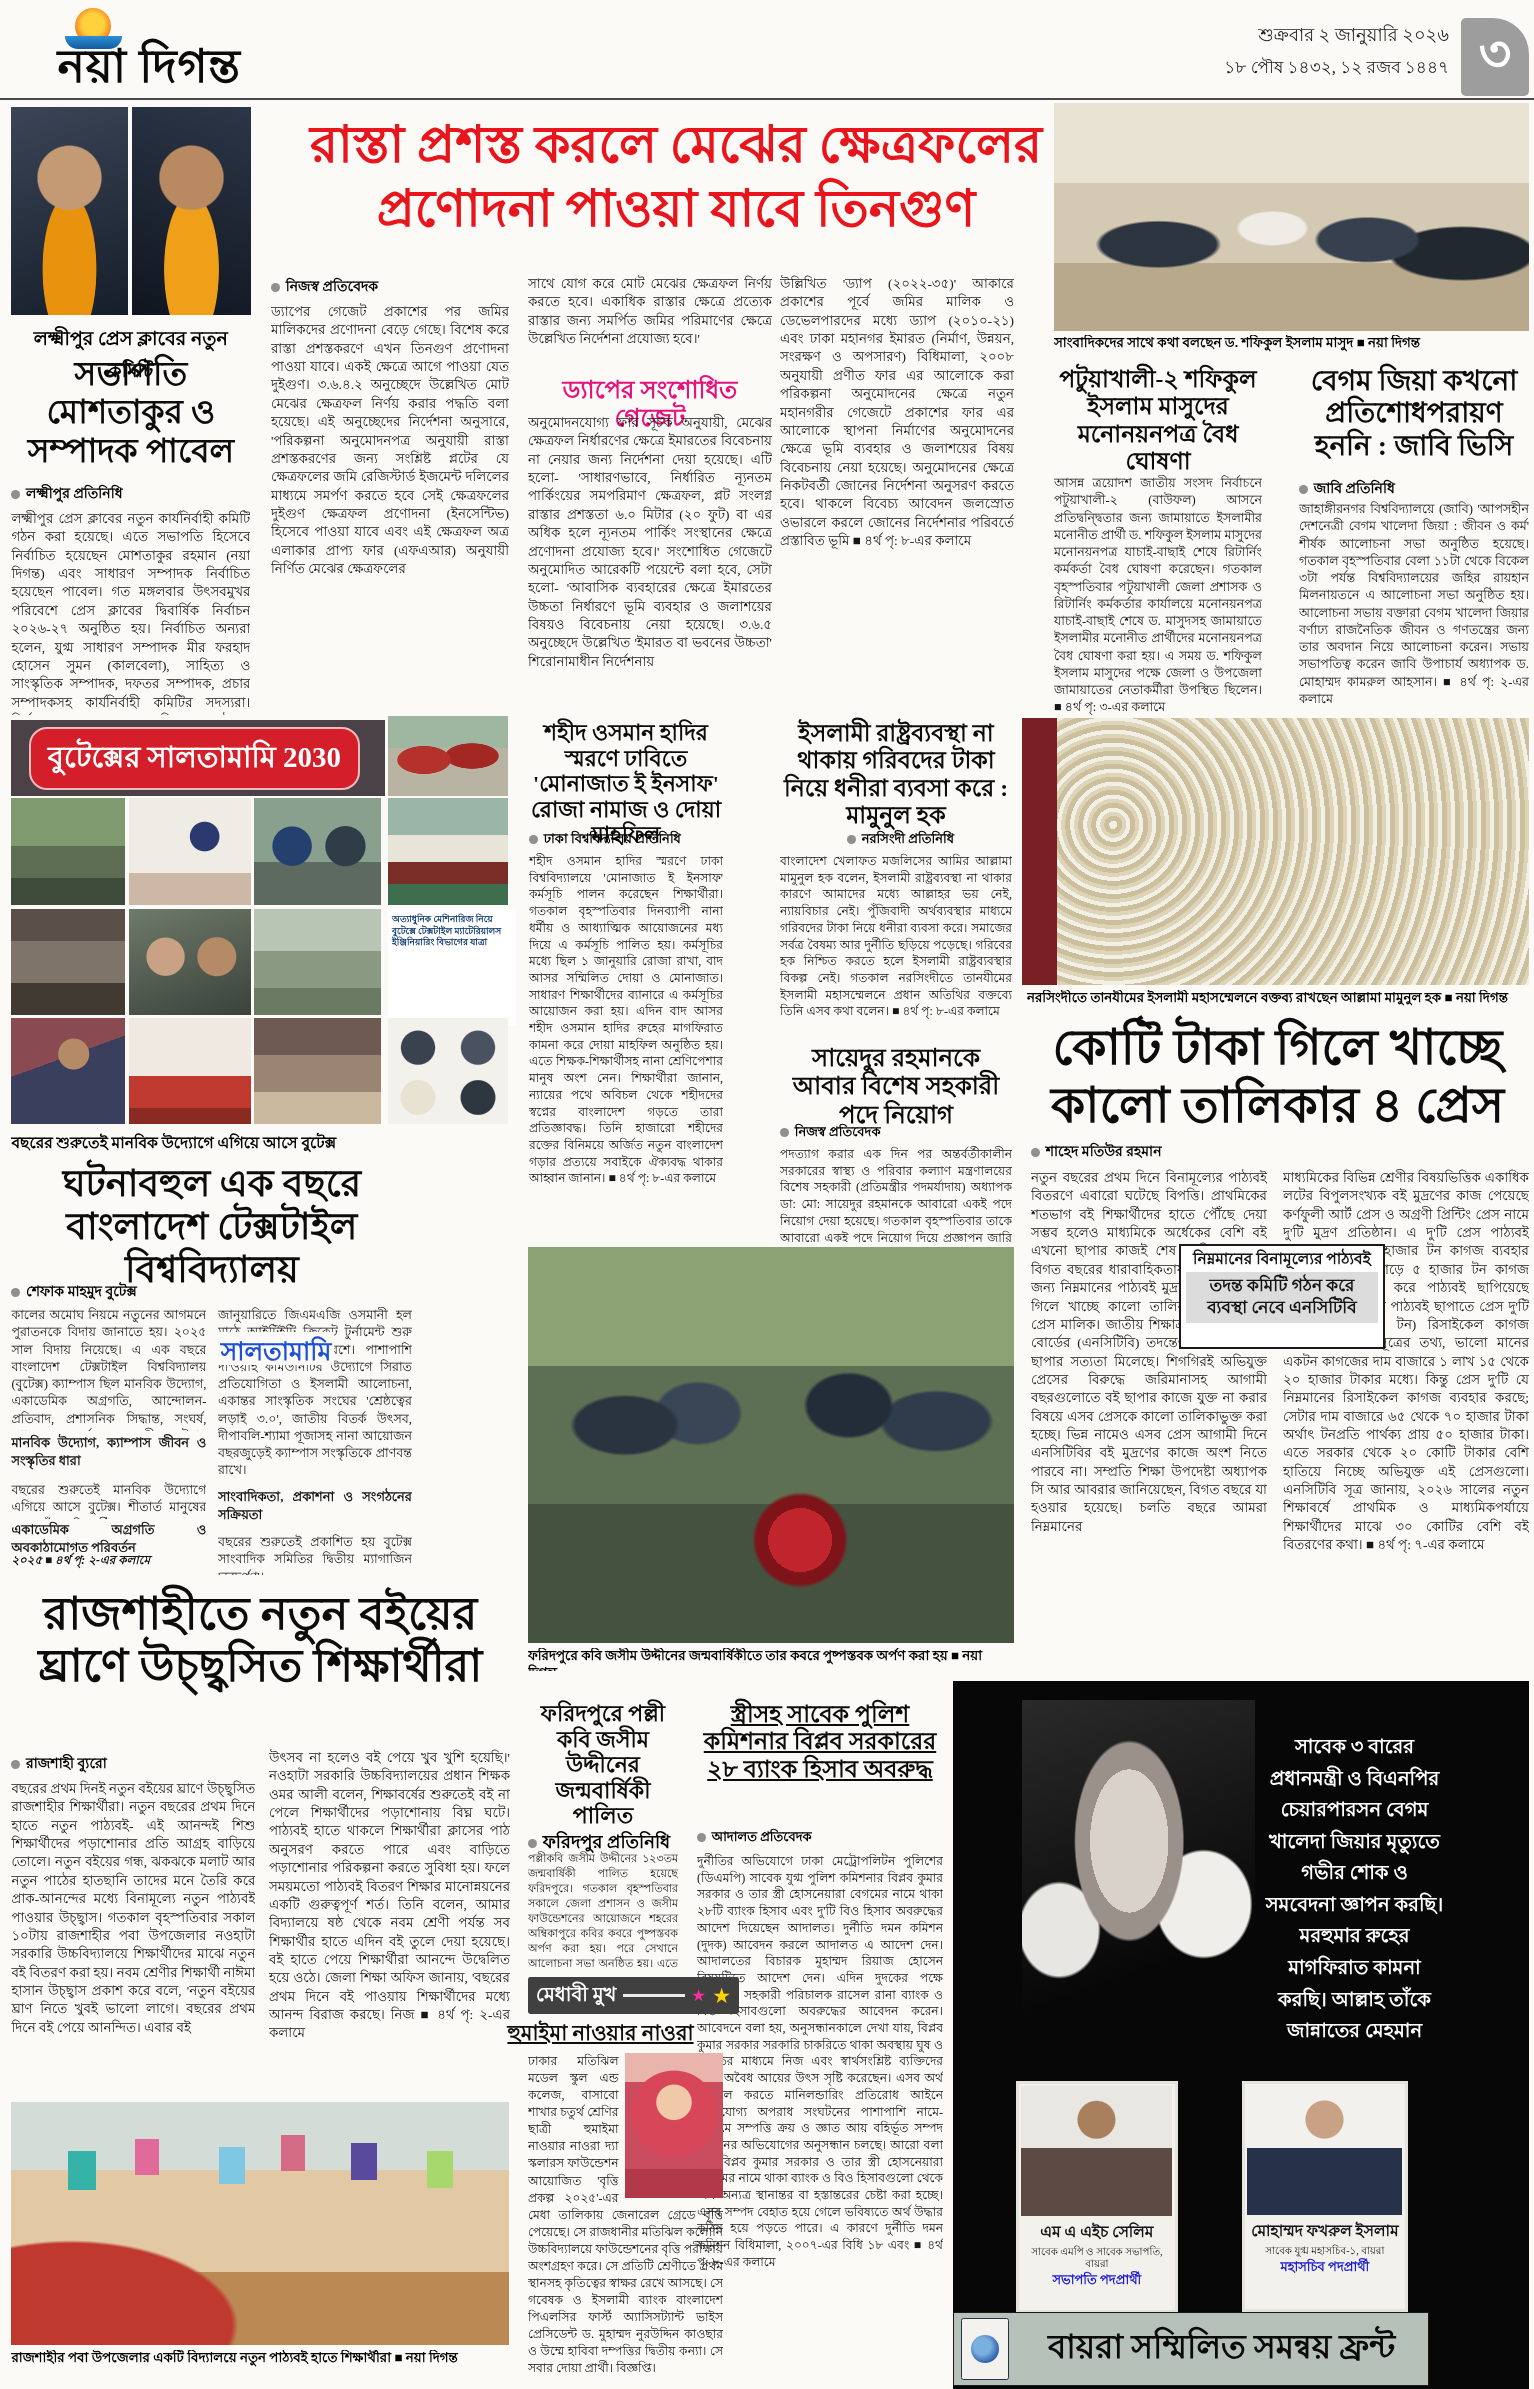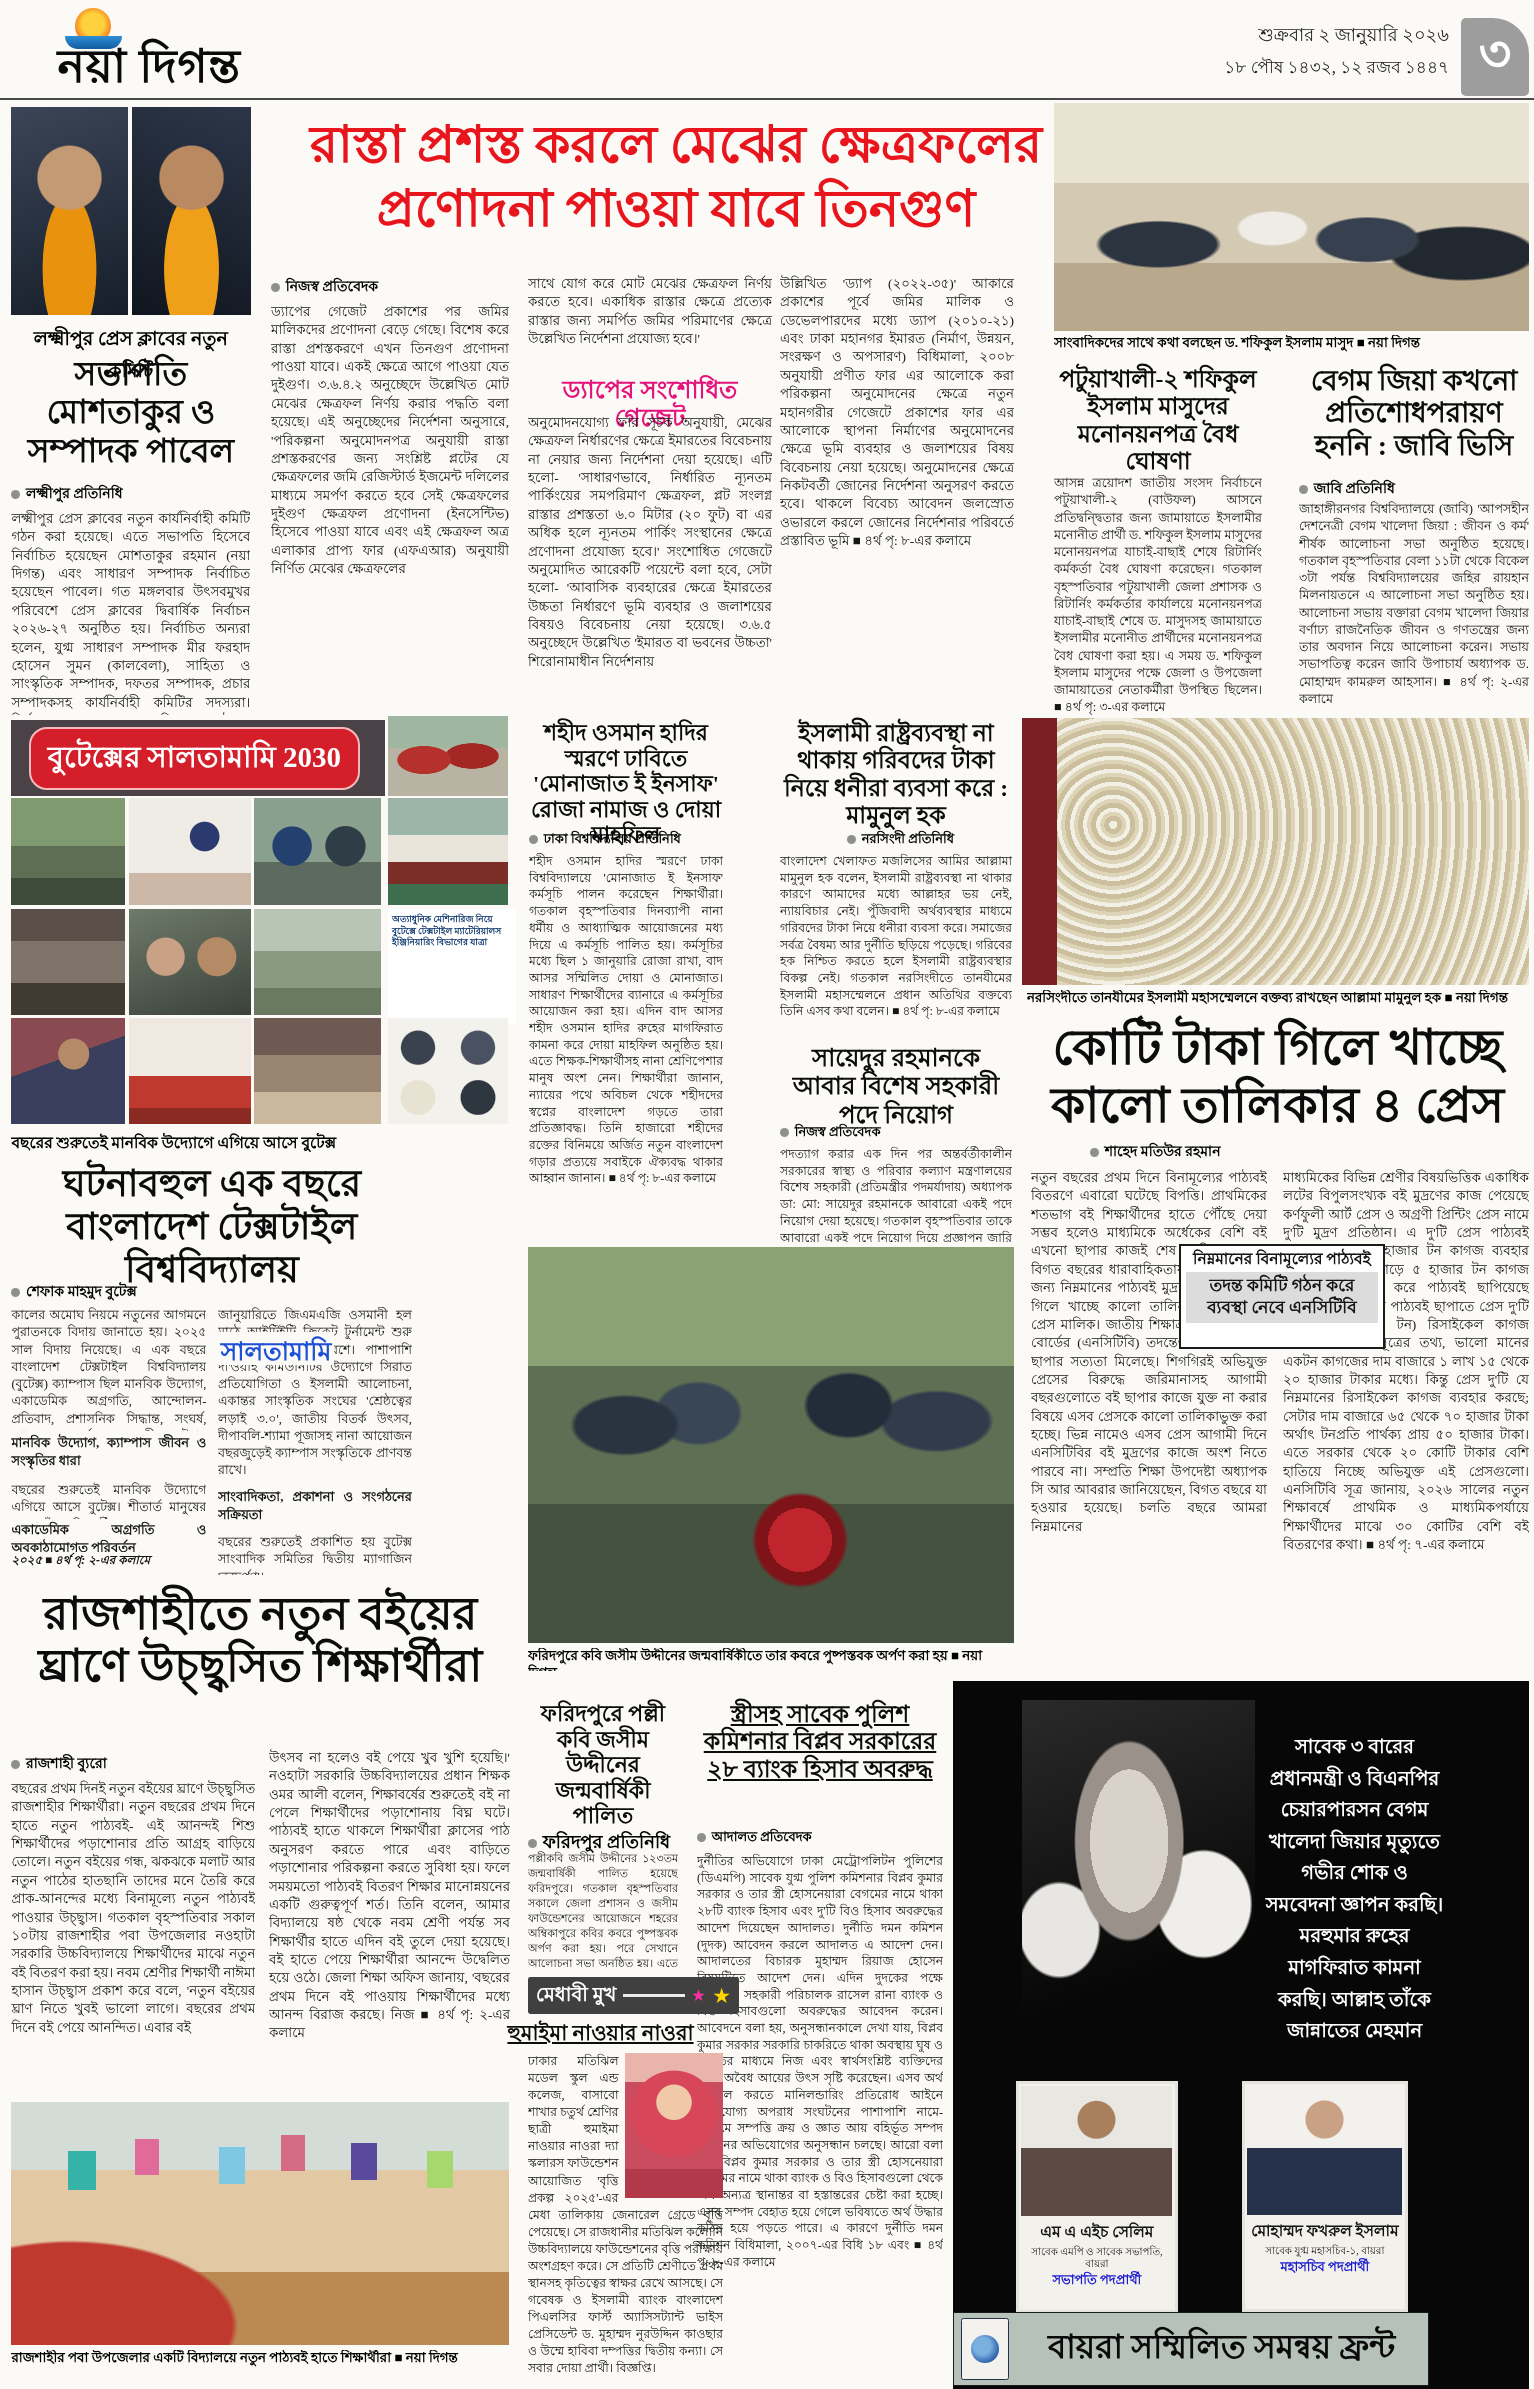--- a/index.html
+++ b/index.html
@@ -175,21 +175,21 @@
     <span>নিজস্ব প্রতিবেদক</span>
   </div>
   <div class="bt" style="left:780px;top:1146px;width:232px;height:96px;font-size:12.2px;">পদত্যাগ করার এক দিন পর অন্তর্বর্তীকালীন সরকারের স্বাস্থ্য ও পরিবার কল্যাণ মন্ত্রণালয়ের বিশেষ সহকারী (প্রতিমন্ত্রীর পদমর্যাদায়) অধ্যাপক ডা: মো: সায়েদুর রহমানকে আবারো একই পদে নিয়োগ দেয়া হয়েছে। গতকাল বৃহস্পতিবার তাকে আবারো একই পদে নিয়োগ দিয়ে প্রজ্ঞাপন জারি করেছে মন্ত্রিপরিষদ বিভাগ। ■ ৪র্থ পৃ: ৮-এর কলামে</div>
 
   <div class="ph" style="left:1022px;top:718px;width:507px;height:267px;background:
        linear-gradient(90deg,#7a1f24 0 7%,transparent 7%),
        repeating-radial-gradient(circle at 18% 40%,#f2efe4 0 4.1px,#cbbf9e 4.1px 9px,#ded4b8 9px 13px),
        linear-gradient(180deg,#c9bda0,#a89a7c);"></div>
   <div class="cap" style="left:1027px;top:990px;width:501px;height:23px;">নরসিংদীতে তানযীমের ইসলামী মহাসম্মেলনে বক্তব্য রাখছেন আল্লামা মামুনুল হক ■ নয়া দিগন্ত</div>
   <div class="hl" style="left:1027px;top:1019px;width:501px;height:111px;font-size:49px;line-height:1.18;">কোটি টাকা গিলে খাচ্ছে কালো তালিকার ৪ প্রেস</div>
-  <div class="bl" style="left:1090px;top:1140px;width:244px;text-align:center;">
+  <div class="bl" style="left:1031px;top:1140px;width:244px;text-align:center;">
     <span class="dot"></span>
     <span>শাহেদ মতিউর রহমান</span>
   </div>
   <div class="bt" style="left:1031px;top:1169px;width:236px;height:505px;">নতুন বছরের প্রথম দিনে বিনামূল্যের পাঠ্যবই বিতরণে এবারো ঘটেছে বিপত্তি। প্রাথমিকের শতভাগ বই শিক্ষার্থীদের হাতে পৌঁছে দেয়া সম্ভব হলেও মাধ্যমিকে অর্ধেকের বেশি বই এখনো ছাপার কাজই শেষ হয়নি। এ ছাড়া বিগত বছরের ধারাবাহিকতায় ২০২৬ সালের জন্য নিম্নমানের পাঠ্যবই মুদ্রণেও কোটি টাকা গিলে খাচ্ছে কালো তালিকাভুক্ত একাধিক প্রেস মালিক। জাতীয় শিক্ষাক্রম ও পাঠ্যপুস্তক বোর্ডের (এনসিটিবি) তদন্তেও নিম্নমানের বই ছাপার সত্যতা মিলেছে। শিগগিরই অভিযুক্ত প্রেসের বিরুদ্ধে জরিমানাসহ আগামী বছরগুলোতে বই ছাপার কাজে যুক্ত না করার বিষয়ে এসব প্রেসকে কালো তালিকাভুক্ত করা হচ্ছে। ভিন্ন নামেও এসব প্রেস আগামী দিনে এনসিটিবির বই মুদ্রণের কাজে অংশ নিতে পারবে না। সম্প্রতি শিক্ষা উপদেষ্টা অধ্যাপক সি আর আবরার জানিয়েছেন, বিগত বছরে যা হওয়ার হয়েছে। চলতি বছরে আমরা নিম্নমানের</div>
   <div class="bt" style="left:1283px;top:1169px;width:246px;height:505px;">মাধ্যমিকের বিভিন্ন শ্রেণীর বিষয়ভিত্তিক একাধিক লটের বিপুলসংখ্যক বই মুদ্রণের কাজ পেয়েছে কর্ণফুলী আর্ট প্রেস ও অগ্রণী প্রিন্টিং প্রেস নামে দু'টি মুদ্রণ প্রতিষ্ঠান। এ দু'টি প্রেস পাঠ্যবই ছাপাতে সাড়ে ৮ হাজার টন কাগজ ব্যবহার করছে। এরমধ্যে সাড়ে ৫ হাজার টন কাগজ ইতোমধ্যে ব্যবহার করে পাঠ্যবই ছাপিয়েছে প্রতিষ্ঠান দু'টি। তবে পাঠ্যবই ছাপাতে প্রেস দু'টি নিম্নমানের (৩৮৫০ টন) রিসাইকেল কাগজ ব্যবহার করেছে। সূত্রের তথ্য, ভালো মানের একটন কাগজের দাম বাজারে ১ লাখ ১৫ থেকে ২০ হাজার টাকার মধ্যে। কিন্তু প্রেস দু'টি যে নিম্নমানের রিসাইকেল কাগজ ব্যবহার করছে; সেটার দাম বাজারে ৬৫ থেকে ৭০ হাজার টাকা অর্থাৎ টনপ্রতি পার্থক্য প্রায় ৫০ হাজার টাকা। এতে সরকার থেকে ২০ কোটি টাকার বেশি হাতিয়ে নিচ্ছে অভিযুক্ত এই প্রেসগুলো। এনসিটিবি সূত্র জানায়, ২০২৬ সালের নতুন শিক্ষাবর্ষে প্রাথমিক ও মাধ্যমিকপর্যায়ে শিক্ষার্থীদের মাঝে ৩০ কোটির বেশি বই বিতরণের কথা। ■ ৪র্থ পৃ: ৭-এর কলামে</div>
   <div class="inset" style="left:1179px;top:1244px;width:192px;height:94px;">
     <div class="l1">নিম্নমানের বিনামূল্যের পাঠ্যবই</div>
     <div class="l2">তদন্ত কমিটি গঠন করে ব্যবস্থা নেবে এনসিটিবি</div>
   </div>
 

